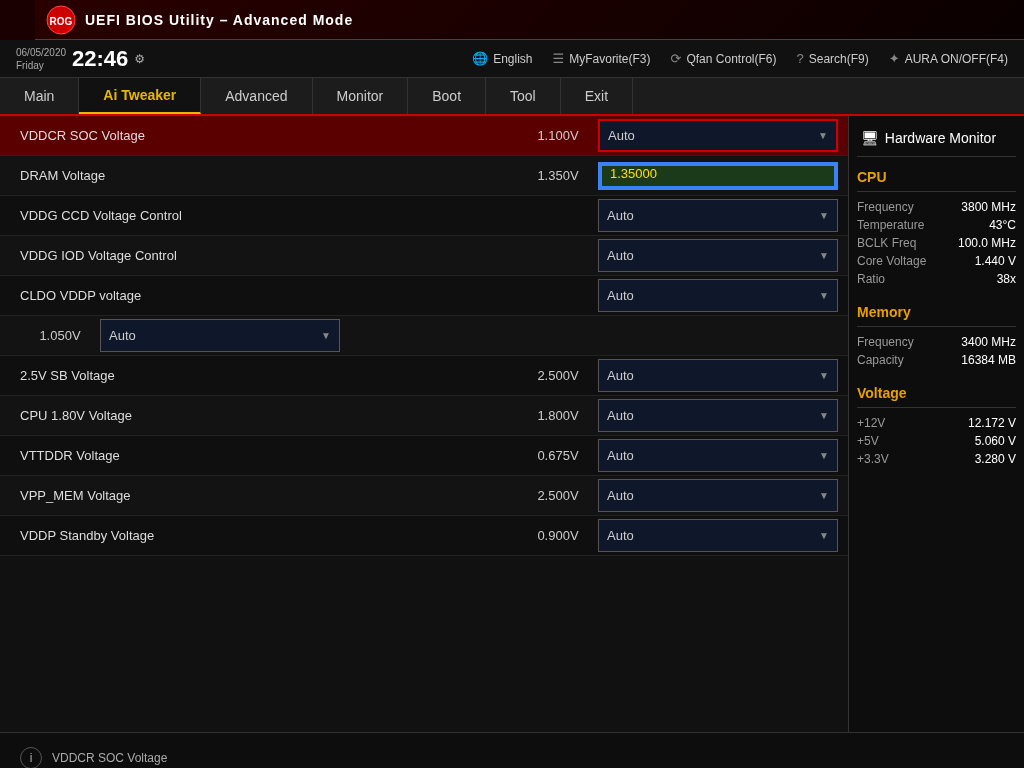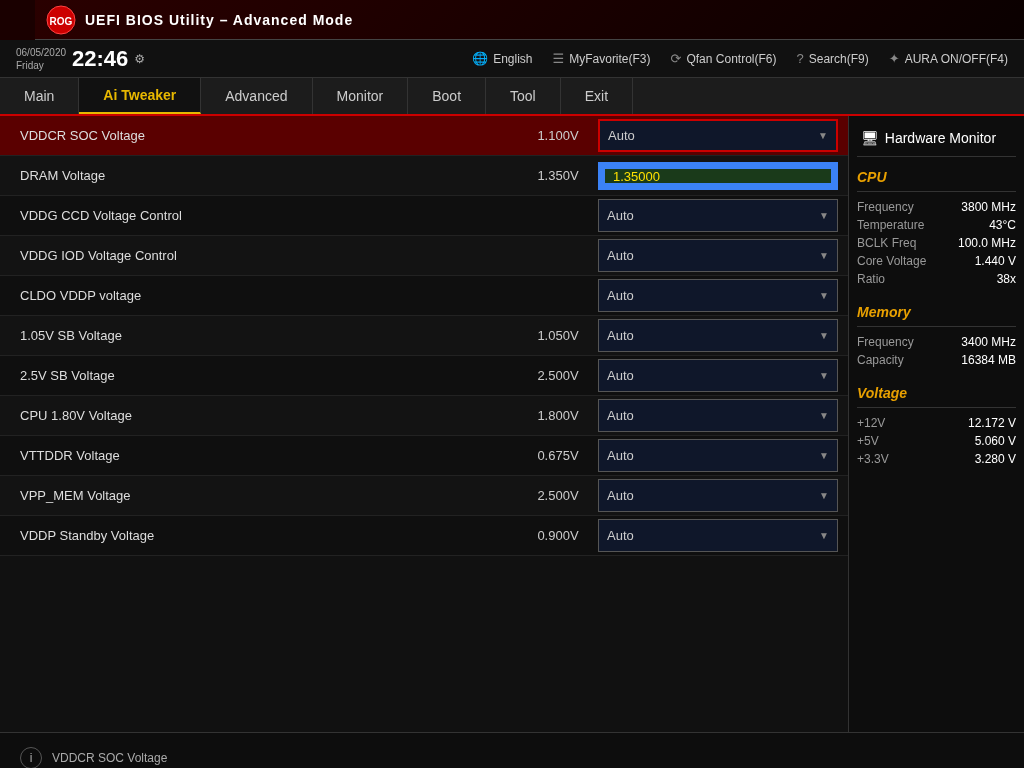--- a/index.html
+++ b/index.html
@@ -164,21 +164,21 @@
       align-items: center;
       padding: 0 8px;
       font-size: 13px;
       cursor: pointer;
       justify-content: space-between;
     }
     .dropdown-control.red-border { border-color: #cc0000; border-width: 2px; }
     .dropdown-arrow { color: #888; font-size: 10px; }
     .text-input-control {
       background: #1a3a1a;
-      border: 7px solid #3b82f6;
+      border: 4px solid #3b82f6;
       color: #ffe000;
       width: 240px;
       height: 28px;
       padding: 0 8px;
       font-size: 13px;
     }
 
     
     .sidebar {
       width: 176px;
@@ -202,21 +202,20 @@
     .sidebar-section {
       margin-bottom: 12px;
     }
     .sidebar-section-title {
       font-size: 14px;
       color: #e8a000;
       font-weight: bold;
       padding: 4px 0 6px;
       border-bottom: 1px solid #333;
       margin-bottom: 6px;
-      font-style: italic;
     }
     .sidebar-row {
       display: flex;
       justify-content: space-between;
       font-size: 12px;
       padding: 2px 0;
     }
     .sidebar-label { color: #999; }
     .sidebar-val { color: #fff; }
 
@@ -350,21 +349,20 @@
           <span class="setting-name">CLDO VDDP voltage</span>
           <span class="setting-value"></span>
           <div class="setting-control">
             <div class="dropdown-control">
               <span>Auto</span>
               <span class="dropdown-arrow">▼</span>
             </div>
           </div>
         </div>
         <div class="setting-row">
-          <span class="setting-name">1.05V SB Voltage</span>
           <span class="setting-value">1.050V</span>
           <div class="setting-control">
             <div class="dropdown-control">
               <span>Auto</span>
               <span class="dropdown-arrow">▼</span>
             </div>
           </div>
         </div>
         <div class="setting-row">
           <span class="setting-name">2.5V SB Voltage</span>

